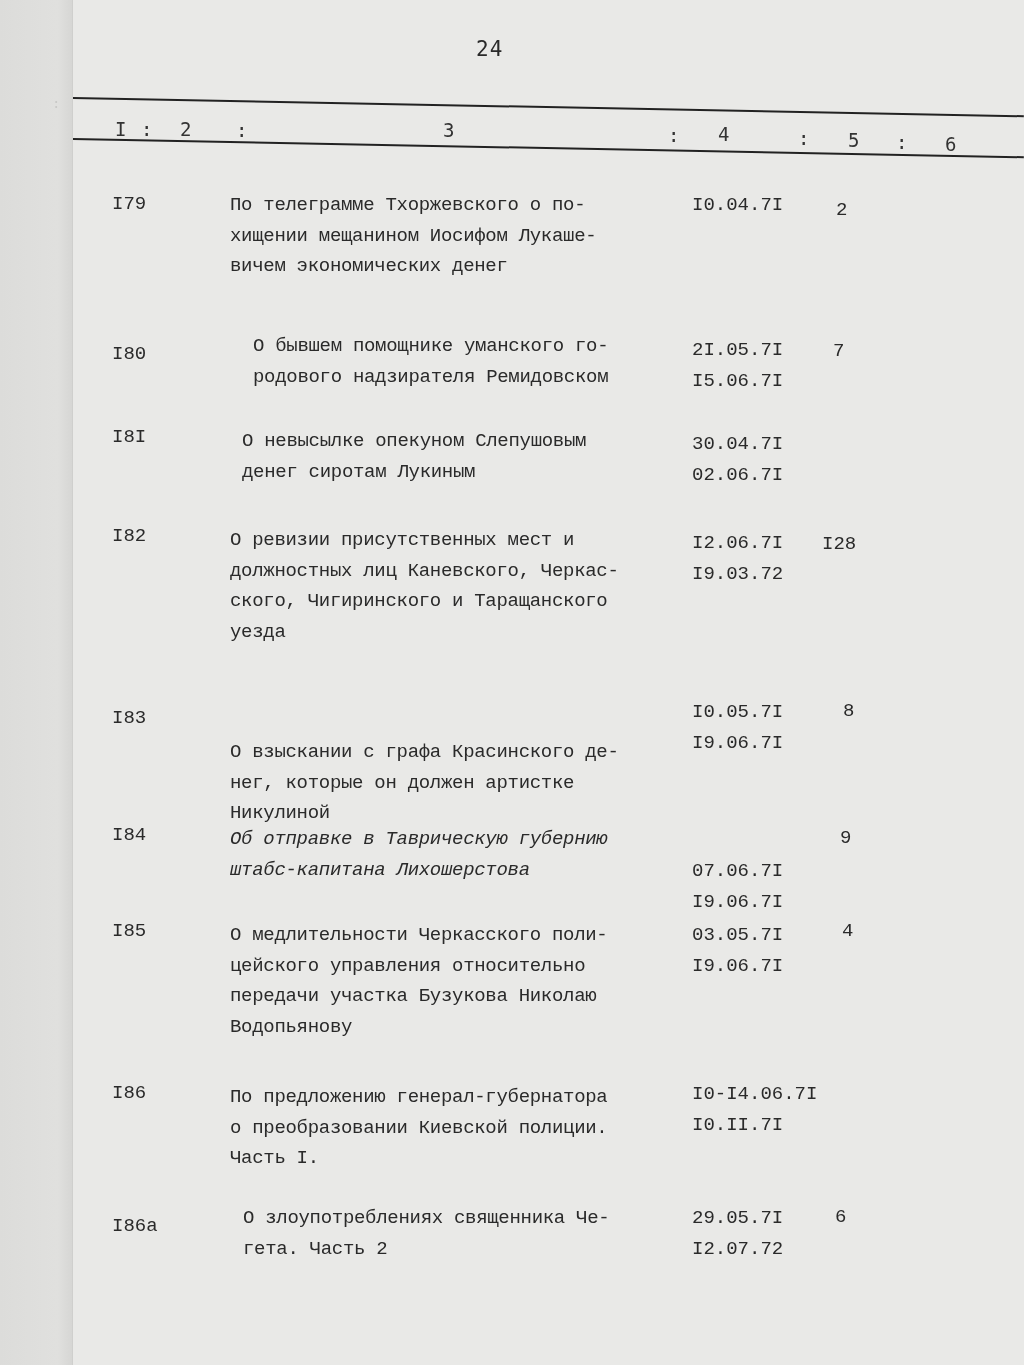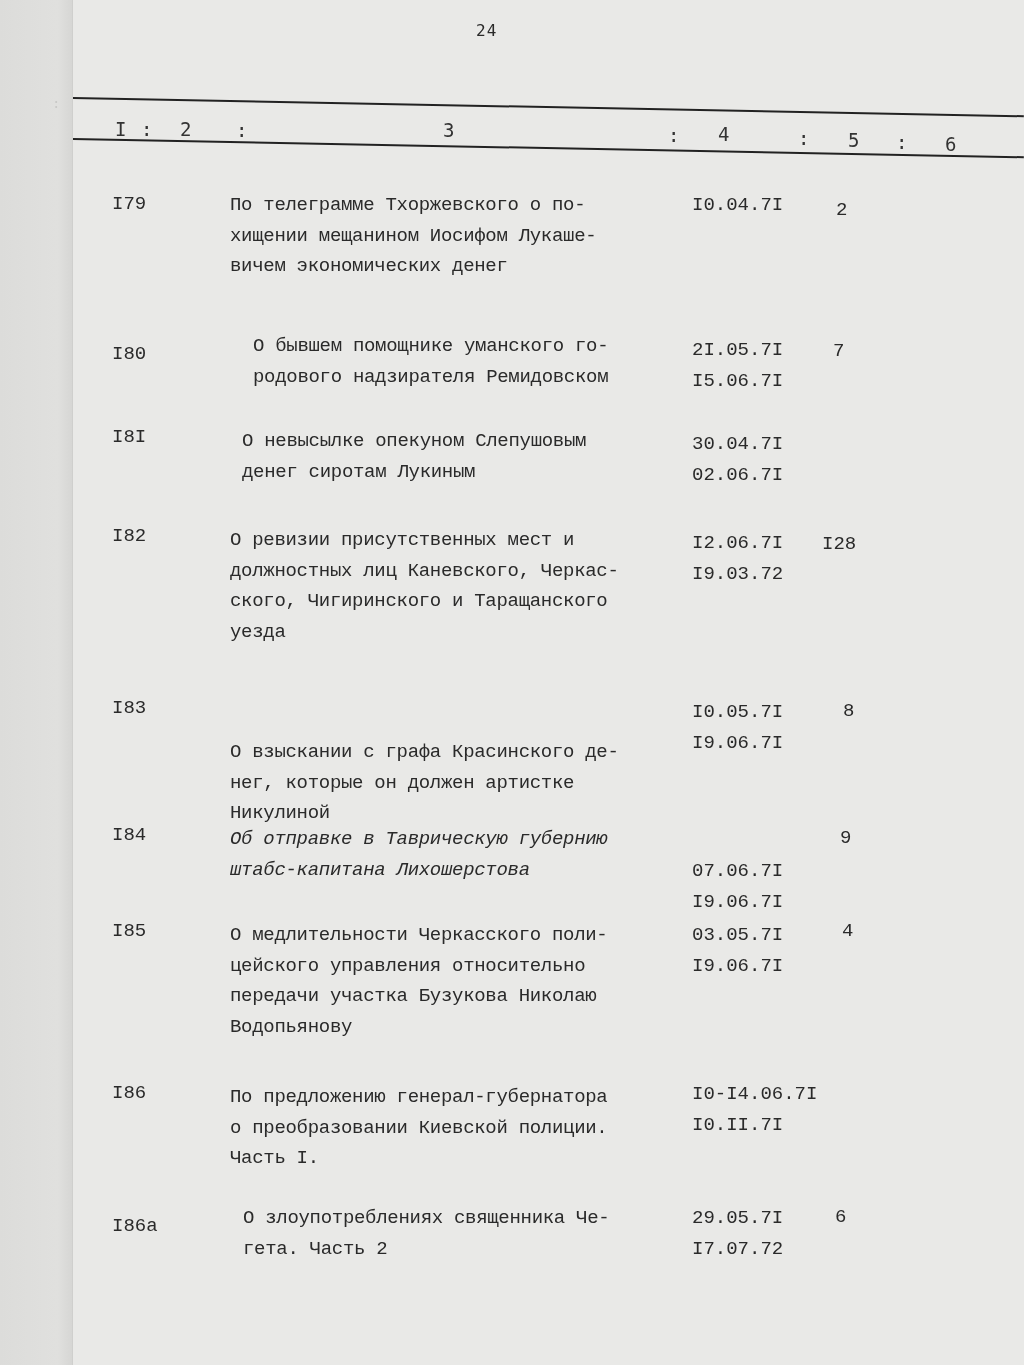--- a/index.html
+++ b/index.html
@@ -28,22 +28,22 @@
       font-size: 14px;
     }
     .paper {
       position: absolute;
       left: 73px; top: 0;
       width: 951px; height: 1365px;
       background: #e9e9e7;
     }
     .page-number {
       position: absolute;
-      left: 476px; top: 21px;
-      font-size: 16px;
+      left: 476px; top: 37px;
+      font-size: 21px;
       letter-spacing: 1px;
     }
     .rule {
       position: absolute;
       height: 2px;
       background: #222;
       transform-origin: left center;
     }
     .rule-top { left: 73px; top: 97px; width: 951px; transform: rotate(1.1deg); }
     .rule-bottom { left: 73px; top: 138px; width: 951px; transform: rotate(1.1deg); }
@@ -147,21 +147,21 @@
   <div class="entry-title" style="top:0;">О ревизии присутственных мест и
 должностных лиц Каневского, Черкас-
 ского, Чигиринского и Таращанского
 уезда</div>
   <div class="entry-dates" style="top:3px;">I2.06.7I
 I9.03.72</div>
   <span class="entry-sheets" style="top:8px; left:822px;">I28</span>
 </div>
 
 <div class="entry" style="top:697px;">
-  <span class="entry-no" style="top:0;">I83</span>
+  <span class="entry-no" style="top:10px;">I83</span>
   <div class="entry-title" style="top:0;margin-top:40px;">О взыскании с графа Красинского де-
 нег, которые он должен артистке
 Никулиной</div>
   <div class="entry-dates" style="top:0;">I0.05.7I
 I9.06.7I</div>
   <span class="entry-sheets" style="top:3px; left:843px;">8</span>
 </div>
 
 <div class="entry" style="top:824px;">
   <span class="entry-no" style="top:0;">I84</span>
@@ -191,15 +191,15 @@
   <div class="entry-dates" style="top:-3px;">I0-I4.06.7I
 I0.II.7I</div>
   <span class="entry-sheets" style="top:0;"></span>
 </div>
 
 <div class="entry" style="top:1203px;">
   <span class="entry-no" style="top:12px;">I86а</span>
   <div class="entry-title" style="top:0; left:243px;">О злоупотреблениях священника Че-
 гета. Часть 2</div>
   <div class="entry-dates" style="top:0;">29.05.7I
-I7.07.72</div>
+I2.07.72</div>
   <span class="entry-sheets" style="top:3px; left:835px;">6</span>
 </div>
 
 </body></html>

